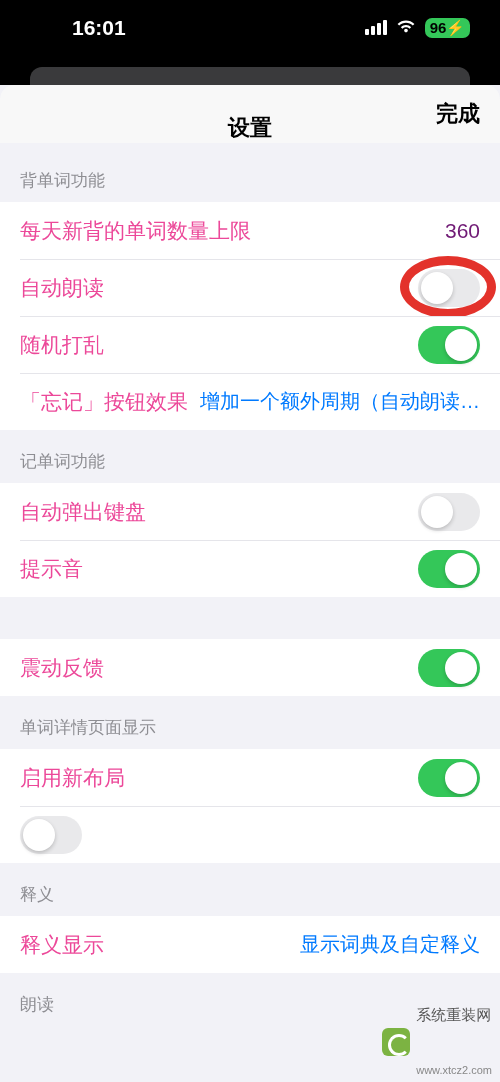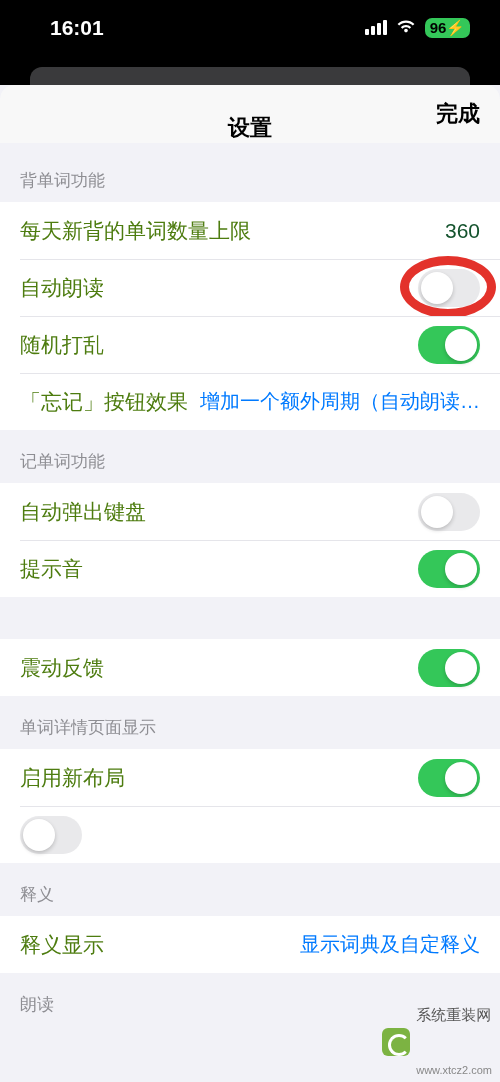--- a/index.html
+++ b/index.html
@@ -10,21 +10,21 @@
       background: #f2f2f7;
       overflow: hidden;
       position: relative;
     }
     .status-bar {
       height: 55px;
       background: #000;
       display: flex;
       justify-content: space-between;
       align-items: center;
-      padding: 0 30px 0 50px;
+      padding: 0 30px 0 72px;
       color: #fff;
       font-weight: 600;
       font-size: 21px;
     }
     .status-right { display: flex; align-items: center; gap: 8px; }
     .signal { display: flex; align-items: flex-end; gap: 2px; }
     .signal span { width: 4px; background: #fff; border-radius: 1px; }
     .signal span:nth-child(1){height:6px}.signal span:nth-child(2){height:9px}.signal span:nth-child(3){height:12px}.signal span:nth-child(4){height:15px}
     .wifi-icon svg { width: 22px; height: 22px; fill: #fff; }
     .battery { background: #34c759; color: #000; font-size: 15px; font-weight: 700; padding: 1px 5px; border-radius: 7px; }
@@ -76,22 +76,22 @@
       padding: 0 20px;
       height: 57px;
       font-size: 21px;
       position: relative;
     }
     .cell + .cell::before {
       content: '';
       position: absolute; top: 0; left: 20px; right: 0;
       height: 1px; background: #e5e5ea;
     }
-    .cell-label { color: #4d7c0f; }
-    .cell-value { color: #14532d; }
+    .cell-label { color: #ec4899; }
+    .cell-value { color: #701a75; }
     .cell-value.link { color: #007aff; font-size: 20px; max-width: 300px; white-space: nowrap; overflow: hidden; text-overflow: ellipsis; }
     .toggle {
       width: 62px; height: 38px; border-radius: 19px;
       background: #e9e9eb; position: relative; cursor: pointer;
       transition: background .2s;
     }
     .toggle.on { background: #34c759; }
     .toggle .knob {
       position: absolute; top: 3px; left: 3px;
       width: 32px; height: 32px; border-radius: 50%;

